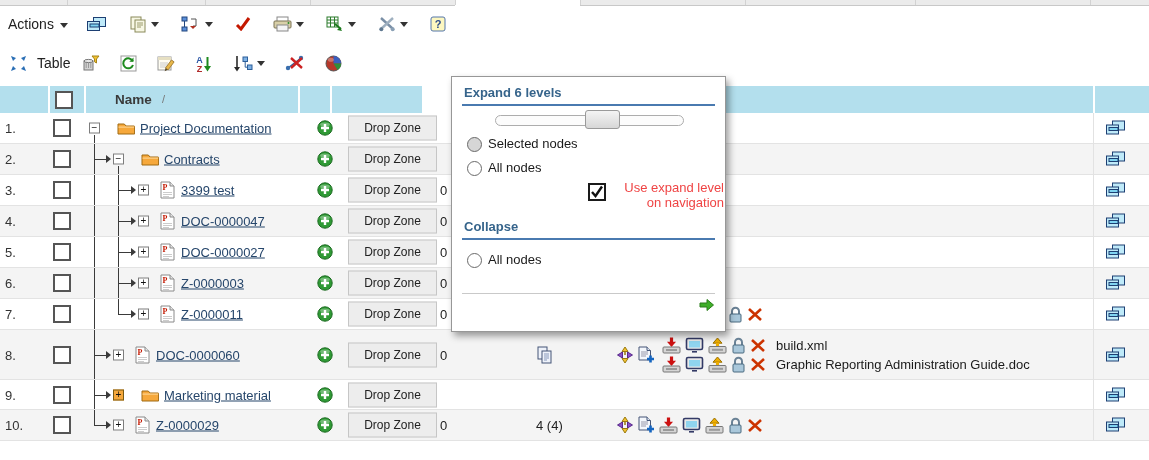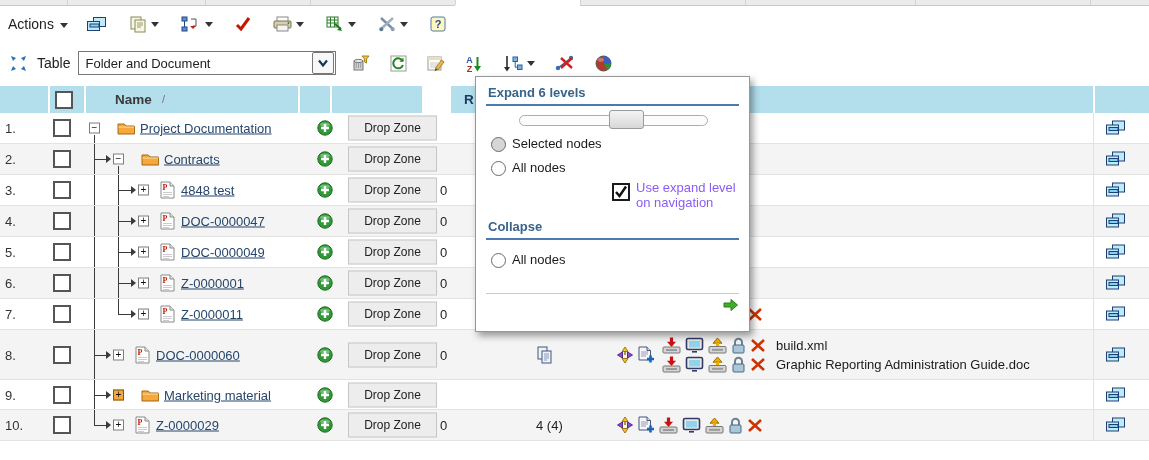--- a/index.html
+++ b/index.html
@@ -57,34 +57,34 @@
   .copyic{position:absolute;left:536px;top:50%;transform:translateY(-50%);}
   .cluster{position:absolute;left:616px;top:0;bottom:0;display:flex;align-items:center;gap:4px;}
   .cl8{position:absolute;left:616px;top:0;bottom:0;}
   .cl8 .lead{position:absolute;left:0;top:50%;transform:translateY(-50%);display:flex;gap:4px;}
   .cl8 .fcol{position:absolute;left:46px;top:0;bottom:0;display:flex;flex-direction:column;justify-content:center;gap:2px;}
   .frow{display:flex;align-items:center;gap:4px;}
   .fname{margin-left:6px;white-space:nowrap;color:#1a1a1a;}
   .winic{position:absolute;left:1105px;top:50%;transform:translateY(-50%);cursor:pointer;}
   #colsep{left:1093px;top:113px;width:1px;height:328px;background:#e2e2e2;}
   
-  #popup{left:475px;top:76px;width:273px;height:254px;background:#fff;border:1px solid #979797;
-         box-shadow:3px 4px 7px rgba(0,0,0,.38);z-index:50;}
+  #popup{left:451px;top:76px;width:273px;height:254px;background:#fff;border:1px solid #979797;
+         box-shadow:3px 4px 7px rgba(0,0,0,.38);z-index:50;text-align:right;}
   .ptitle{position:absolute;left:12px;color:#36648b;font-weight:bold;font-size:13px;}
   .prule{position:absolute;left:10px;right:10px;border-top:2px solid #4a7ab0;}
   .prule2{position:absolute;left:10px;right:10px;border-top:1px solid #c9c9c9;}
   .track{position:absolute;left:43px;top:38px;width:187px;height:9px;border:1px solid #adadad;
          border-radius:6px;background:#fcfcfc;cursor:pointer;}
   .handle{position:absolute;left:133px;top:33px;width:33px;height:17px;border:1px solid #9a9a9a;
           border-radius:3px;background:linear-gradient(#f4f4f4,#d7d7d7);cursor:pointer;}
   .rad{position:absolute;width:13px;height:13px;border:1px solid #6a6a6a;border-radius:50%;background:#fff;cursor:pointer;box-sizing:content-box;}
   .rad.dis{background:#d6d6d6;}
   .plabel{position:absolute;color:#1a1a1a;}
   .pcheck{position:absolute;left:136px;top:106px;width:14px;height:14px;border:2px solid #1a1a1a;background:#fff;cursor:pointer;}
-  .wraplabel{position:absolute;left:160px;top:103px;width:112px;line-height:1.18;color:#8b5cf6;}
+  .wraplabel{position:absolute;left:160px;top:103px;width:112px;line-height:1.18;color:#ef4444;}
   .applyarr{position:absolute;left:246px;top:221px;cursor:pointer;}
 </style>
 </head>
 <body>
 
 <div id="page">
 
   <div id="tabstrip" class="a">
       <div class="active" style="left: 455px; width: 125px;"></div>
       <div class="seg" style="left: 67px;"></div>
@@ -188,30 +188,20 @@
   <div id="tb2" class="toolbar a">
     <span class="ic">
         <svg width="17" height="17" viewBox="0 0 17 17">
           <path d="M1 1l5 2-3 3z" fill="#2b6fb5"></path>
           <path d="M16 1l-2 5-3-3z" fill="#2b6fb5"></path>
           <path d="M1 16l2-5 3 3z" fill="#2b6fb5"></path>
           <path d="M16 16l-5-2 3-3z" fill="#2b6fb5"></path>
         </svg>
       </span>
     <span id="table-label">Table</span>
-    <span class="sel">
-      <span>Folder and Document</span>
-      <span class="selbtn">
-        <span class="ic">
-            <svg width="14" height="12" viewBox="0 0 14 12">
-              <path d="M3 3.5l4 5 4-5" fill="none" stroke="#123a5c" stroke-width="2.2"></path>
-            </svg>
-          </span>
-      </span>
-    </span>
     <span id="tb2-buttons">
         <span class="tbtn">
           <span class="ic">
             <svg width="18" height="17" viewBox="0 0 18 17">
               <rect x="2" y="6" width="9" height="9" fill="#d4d4d4" stroke="#777"></rect>
               <path d="M4.2 8v5M6.5 8v5M8.8 8v5" stroke="#999"></path>
               <ellipse cx="6.5" cy="6" rx="4.5" ry="1.6" fill="#e8e8e8" stroke="#777"></ellipse>
               <path d="M10 1h7l-2.5 3v4l-2-1.2V4z" fill="#f2c12e" stroke="#a5841b"></path>
             </svg>
           </span>
@@ -373,21 +363,21 @@
         <div class="arr" style="left: 131px;"></div>
         <div class="xbox" style="left: 138px;">+</div>
         <span class="ic titem" style="left: 160px;">
           <svg width="15" height="18" viewBox="0 0 15 18">
             <path d="M1 1h9l4 4v12H1z" fill="#fff" stroke="#8a8a8a"></path>
             <path d="M10 1v4h4" fill="#e4e4e4" stroke="#8a8a8a"></path>
             <text x="2.5" y="8.5" font-size="8" font-weight="bold" fill="#c41800" font-family="Liberation Serif,serif">P</text>
             <path d="M3 11.5h9M3 13.5h9M3 15.5h6" stroke="#cccccc"></path>
           </svg>
         </span>
-        <a class="lnk" style="left: 181px;">4848 test</a>
+        <a class="lnk" style="left: 181px;">3399 test</a>
         <span class="ic" style="position: absolute; left: 317px; top: 50%; transform: translateY(-50%); cursor: pointer;">
           <svg width="16" height="16" viewBox="0 0 16 16">
             <circle cx="8" cy="8" r="7.2" fill="#2f9a35" stroke="#1c6b21"></circle>
             <path d="M8 4v8M4 8h8" stroke="#fff" stroke-width="2.4"></path>
             <ellipse cx="8" cy="4.4" rx="4.8" ry="2" fill="#fff" opacity="0.33"></ellipse>
           </svg>
         </span>
         <div class="drop">Drop Zone</div>
         <span class="rval">0</span>
         <span class="ic winic">
@@ -445,21 +435,21 @@
         <div class="arr" style="left: 131px;"></div>
         <div class="xbox" style="left: 138px;">+</div>
         <span class="ic titem" style="left: 160px;">
           <svg width="15" height="18" viewBox="0 0 15 18">
             <path d="M1 1h9l4 4v12H1z" fill="#fff" stroke="#8a8a8a"></path>
             <path d="M10 1v4h4" fill="#e4e4e4" stroke="#8a8a8a"></path>
             <text x="2.5" y="8.5" font-size="8" font-weight="bold" fill="#c41800" font-family="Liberation Serif,serif">P</text>
             <path d="M3 11.5h9M3 13.5h9M3 15.5h6" stroke="#cccccc"></path>
           </svg>
         </span>
-        <a class="lnk" style="left: 181px;">DOC-0000049</a>
+        <a class="lnk" style="left: 181px;">DOC-0000027</a>
         <span class="ic" style="position: absolute; left: 317px; top: 50%; transform: translateY(-50%); cursor: pointer;">
           <svg width="16" height="16" viewBox="0 0 16 16">
             <circle cx="8" cy="8" r="7.2" fill="#2f9a35" stroke="#1c6b21"></circle>
             <path d="M8 4v8M4 8h8" stroke="#fff" stroke-width="2.4"></path>
             <ellipse cx="8" cy="4.4" rx="4.8" ry="2" fill="#fff" opacity="0.33"></ellipse>
           </svg>
         </span>
         <div class="drop">Drop Zone</div>
         <span class="rval">0</span>
         <span class="ic winic">
@@ -481,21 +471,21 @@
         <div class="arr" style="left: 131px;"></div>
         <div class="xbox" style="left: 138px;">+</div>
         <span class="ic titem" style="left: 160px;">
           <svg width="15" height="18" viewBox="0 0 15 18">
             <path d="M1 1h9l4 4v12H1z" fill="#fff" stroke="#8a8a8a"></path>
             <path d="M10 1v4h4" fill="#e4e4e4" stroke="#8a8a8a"></path>
             <text x="2.5" y="8.5" font-size="8" font-weight="bold" fill="#c41800" font-family="Liberation Serif,serif">P</text>
             <path d="M3 11.5h9M3 13.5h9M3 15.5h6" stroke="#cccccc"></path>
           </svg>
         </span>
-        <a class="lnk" style="left: 181px;">Z-0000001</a>
+        <a class="lnk" style="left: 181px;">Z-0000003</a>
         <span class="ic" style="position: absolute; left: 317px; top: 50%; transform: translateY(-50%); cursor: pointer;">
           <svg width="16" height="16" viewBox="0 0 16 16">
             <circle cx="8" cy="8" r="7.2" fill="#2f9a35" stroke="#1c6b21"></circle>
             <path d="M8 4v8M4 8h8" stroke="#fff" stroke-width="2.4"></path>
             <ellipse cx="8" cy="4.4" rx="4.8" ry="2" fill="#fff" opacity="0.33"></ellipse>
           </svg>
         </span>
         <div class="drop">Drop Zone</div>
         <span class="rval">0</span>
         <span class="ic winic">

